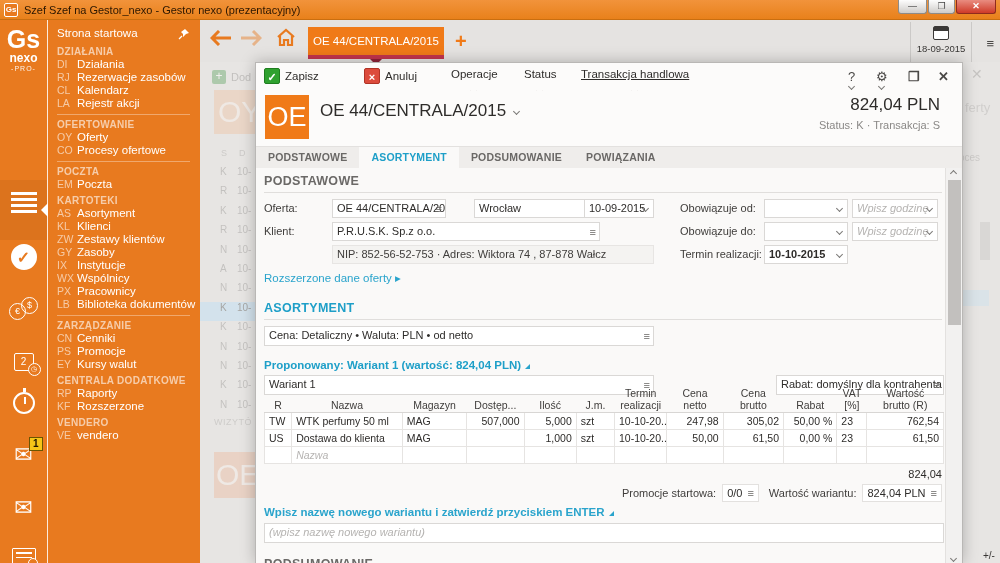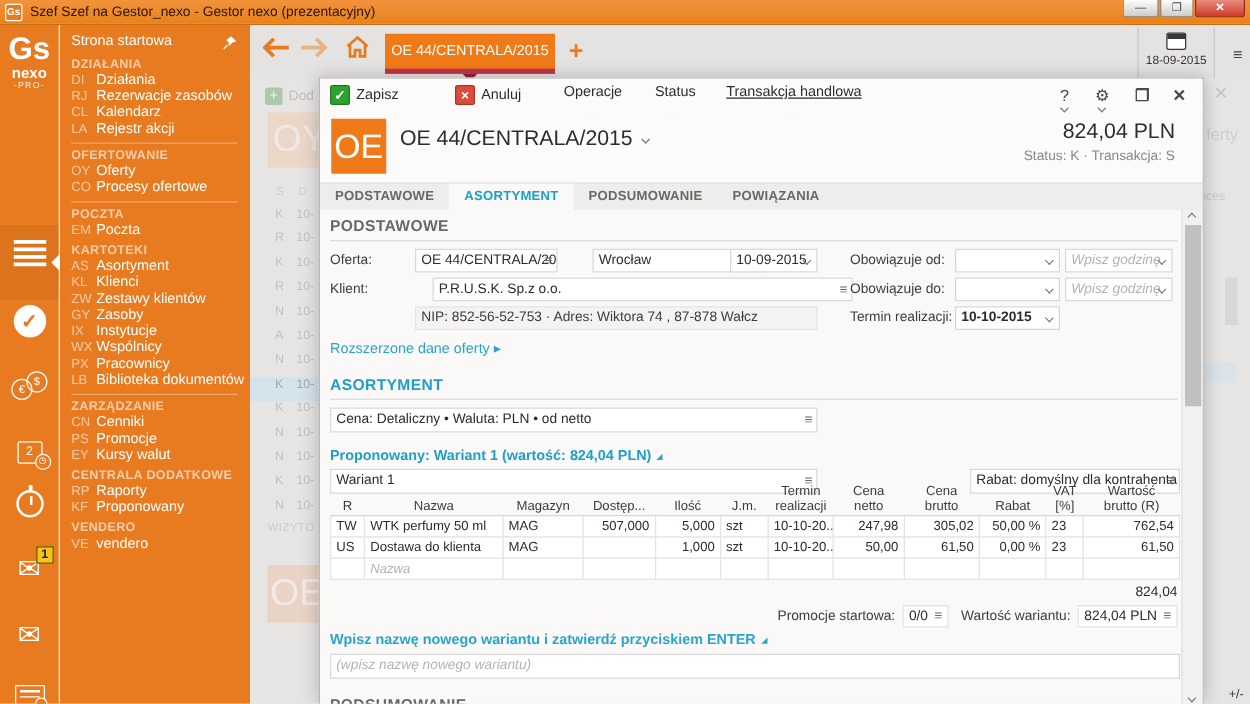--- a/index.html
+++ b/index.html
@@ -223,21 +223,21 @@
         <div class="menu-item"><span class="code">WX</span><span>Wspólnicy</span></div>
         <div class="menu-item"><span class="code">PX</span><span>Pracownicy</span></div>
         <div class="menu-item"><span class="code">LB</span><span>Biblioteka dokumentów</span></div>
         <div class="menu-div"></div>
         <div class="menu-header">ZARZĄDZANIE</div>
         <div class="menu-item"><span class="code">CN</span><span>Cenniki</span></div>
         <div class="menu-item"><span class="code">PS</span><span>Promocje</span></div>
         <div class="menu-item"><span class="code">EY</span><span>Kursy walut</span></div>
         <div class="menu-header">CENTRALA DODATKOWE</div>
         <div class="menu-item"><span class="code">RP</span><span>Raporty</span></div>
-        <div class="menu-item"><span class="code">KF</span><span>Proponowany</span></div>
+        <div class="menu-item"><span class="code">KF</span><span>Rozszerzone</span></div>
         <div class="menu-header">VENDERO</div>
         <div class="menu-item"><span class="code">VE</span><span>vendero</span></div>
       </div>
   </div>
 </div>
 
 <div class="navbar">
   <svg class="nav-ico oico" style="left:10px;top:10px;" width="22" height="16" viewBox="0 0 22 16">
       <path d="M9 1 L2 8 L9 15 M2 8 L21 8" stroke="#E87A1F" fill="none" stroke-width="3"></path>
     </svg>
@@ -396,21 +396,21 @@
     <div class="fbox" style="left:76px;top:31px;width:114px;"><span>OE 44/CENTRALA/2015</span><span class="mbtn">≡</span></div>
     <div class="fbox r" style="left:190px;top:31px;width:138px;">Wrocław</div>
     <div class="fbox" style="left:328px;top:31px;width:70px;"><span>10-09-2015</span><span class="chev schev"></span></div>
     <div class="flabel" style="left:424px;top:31px;">Obowiązuje od:</div>
     <div class="fbox" style="left:508px;top:31px;width:84px;">
         <span class="chev schev"></span>
       </div>
     <div class="fbox ph" style="left:596px;top:31px;width:86px;"><span>Wpisz godzinę</span><span class="chev schev"></span></div>
 
     <div class="flabel" style="left:8px;top:54px;">Klient:</div>
-    <div class="fbox" style="left:90px;top:54px;width:336px;"><span>P.R.U.S.K. Sp.z o.o.</span><span class="mbtn">≡</span></div>
+    <div class="fbox" style="left:76px;top:54px;width:268px;"><span>P.R.U.S.K. Sp.z o.o.</span><span class="mbtn">≡</span></div>
     <div class="flabel" style="left:424px;top:54px;">Obowiązuje do:</div>
     <div class="fbox" style="left:508px;top:54px;width:84px;">
         <span class="chev schev"></span>
       </div>
     <div class="fbox ph" style="left:596px;top:54px;width:86px;"><span>Wpisz godzinę</span><span class="chev schev"></span></div>
 
     <div class="fbox ro" style="left:76px;top:77px;width:322px;">NIP: 852-56-52-753  ·  Adres: Wiktora 74 , 87-878 Wałcz</div>
     <div class="flabel" style="left:424px;top:77px;">Termin realizacji:</div>
     <div class="fbox" style="left:508px;top:77px;width:84px;font-weight:bold;"><span>10-10-2015</span><span class="chev schev"></span></div>
 

